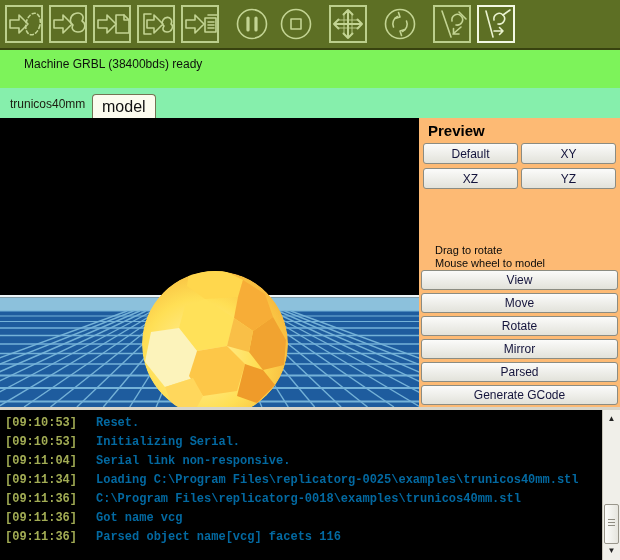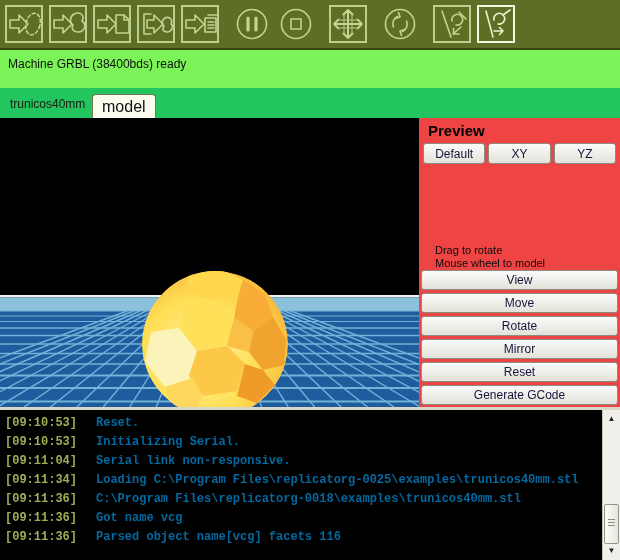--- a/index.html
+++ b/index.html
@@ -15,39 +15,39 @@
         align-items:center;justify-content:center;cursor:pointer;flex:0 0 auto;}
   .tbtn.nobox{border-color:transparent;}
   .tbtn.active{border-color:#f2f8e2;}
   .sp{margin-left:8px;}
   .tbtn svg{display:block;}
   .ic{stroke:#c3d493;fill:none;stroke-width:1.6;stroke-linejoin:round;stroke-linecap:round;}
   .icb{stroke:#e9f2cf;}
 
   
   .statusbar{position:absolute;top:50px;left:0;right:0;height:38px;background:#7df35a;
-             color:#0d120d;font-size:12px;padding:7px 8px;box-sizing:border-box;}
-
-  
-  .tabbar{position:absolute;top:88px;left:0;right:0;height:30px;background:#22c55e;}
+             color:#0d120d;font-size:12px;padding:7px 24px;box-sizing:border-box;}
+
+  
+  .tabbar{position:absolute;top:88px;left:0;right:0;height:30px;background:#86efac;}
   .tab-plain{position:absolute;left:10px;top:9px;font-size:12px;color:#1c1c10;cursor:pointer;}
   .tab-active{position:absolute;left:92px;bottom:0;height:23px;line-height:23px;
               padding:0 9px;background:#fcfcef;border:1px solid #747453;border-bottom:none;
               border-radius:4px 4px 0 0;font-size:16px;color:#111;cursor:pointer;}
 
   
   .main{position:absolute;top:118px;left:0;right:0;height:289px;}
   .viewport{position:absolute;left:0;top:0;width:419px;height:289px;background:#000;overflow:hidden;}
   #floor-grid{position:absolute;left:0;top:177px;}
   .ball{position:absolute;left:139px;top:152px;}
 
-  .panel{position:absolute;left:419px;right:0;top:0;height:289px;background:#ef4444;padding-left:28px;}
+  .panel{position:absolute;left:419px;right:0;top:0;height:289px;background:#fdba74;padding-left:28px;}
   .panel-title{position:absolute;top:4px;left:9px;font-size:15px;font-weight:bold;color:#000;}
   .vgrid{position:absolute;top:25px;left:4px;right:4px;display:grid;
-         grid-template-columns:1fr 1fr 1fr;gap:4px 3px;}
+         grid-template-columns:1fr 1fr;gap:4px 3px;}
   .btn{height:21px;background:linear-gradient(#fbfbfa,#e2e2da);border:1px solid #8b8c82;
        border-radius:3px;font-family:"Liberation Sans",sans-serif;font-size:12px;
        color:#14143c;cursor:pointer;padding:0;}
   .hints{position:absolute;top:126px;left:16px;font-size:11px;line-height:13px;color:#0a0a0a;}
   .actions{position:absolute;top:152px;left:2px;right:2px;}
   .actions .btn{display:block;width:100%;height:20px;margin-bottom:3px;}
 
   
   .console{position:absolute;top:407px;left:0;right:0;bottom:0;background:#000;
            border-top:3px solid #d8d5c9;box-sizing:border-box;}
@@ -230,32 +230,33 @@
           <polygon points="26,117 54,108 64,126 58,137 34,137" fill="#ffd75c"></polygon>
         </g>
       </svg>
     </div>
 
     <div class="panel">
       <div class="panel-title">Preview</div>
       <div class="vgrid">
         <button class="btn">Default</button>
         <button class="btn">XY</button>
+        <button class="btn">XZ</button>
         <button class="btn">YZ</button>
       </div>
       <div class="hints">
         <div>Drag to rotate</div>
         <div>Mouse wheel to model</div>
       </div>
       <div class="actions">
         <button class="btn">View</button>
         <button class="btn">Move</button>
         <button class="btn">Rotate</button>
         <button class="btn">Mirror</button>
-        <button class="btn">Reset</button>
+        <button class="btn">Parsed</button>
         <button class="btn">Generate GCode</button>
       </div>
     </div>
   </div>
 
   <div class="console">
     <div class="log">
       <div><span class="t">[09:10:53]</span><span class="m">Reset.</span></div>
       <div><span class="t">[09:10:53]</span><span class="m">Initializing Serial.</span></div>
       <div><span class="t">[09:11:04]</span><span class="m">Serial link non-responsive.</span></div>

